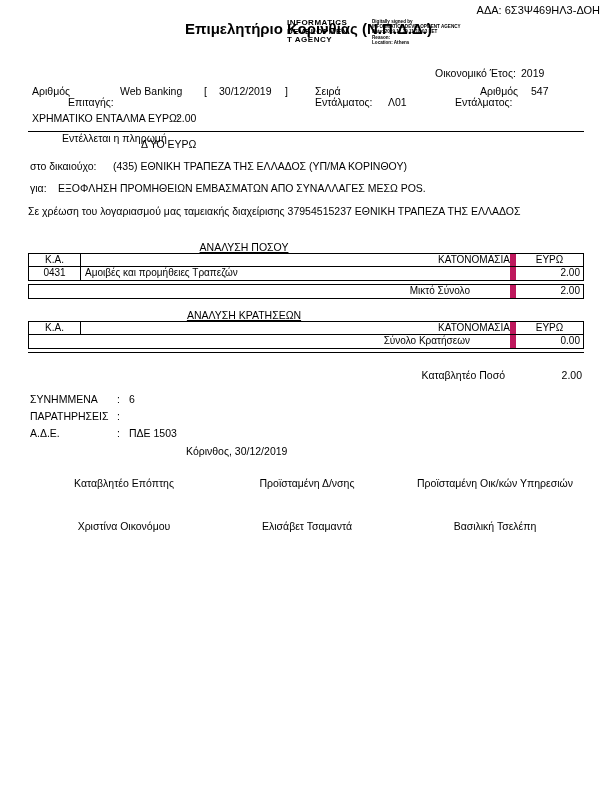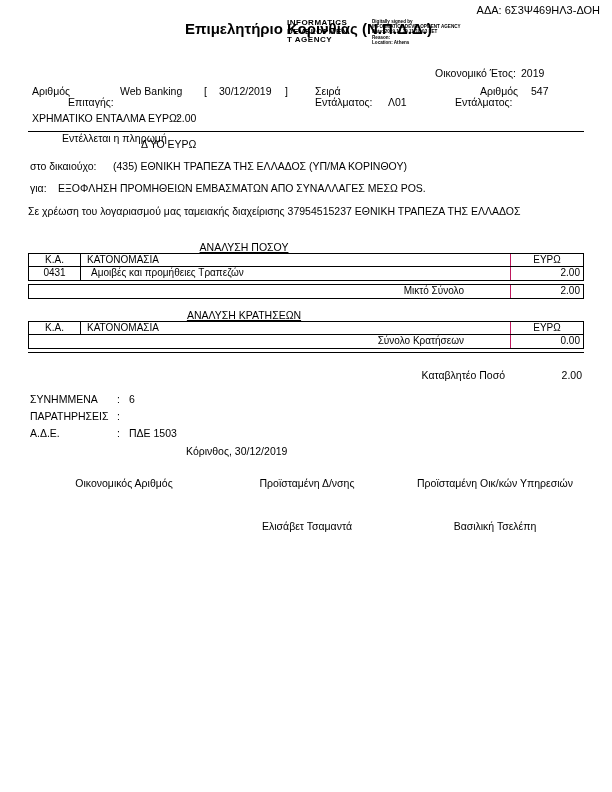--- a/index.html
+++ b/index.html
@@ -22,26 +22,26 @@
     letter-spacing: 0.5px; white-space: pre-line;
   }
   .stamp-details { font-size: 4.6px; line-height: 5.2px; font-weight: bold; }
   .stamp-details div { white-space: nowrap; }
   .rule { position: absolute; border-top: 1px solid #000; height: 0; }
   .tbl-title { position: absolute; left: 0; width: 488px; text-align: center;
                font-size: 10.5px; }
   .tbl-title span { text-decoration: underline; }
   .tbl-box { position: absolute; left: 28px; width: 556px;
              border: 1px solid #000; }
-  .trow { display: flex; height: 13px; line-height: 12px; font-size: 10px; gap: 6px; }
+  .trow { display: flex; height: 13px; line-height: 12px; font-size: 10px; }
   .trow.hdr { border-bottom: 1px solid #000; }
   .c-code { width: 52px; border-right: 1px solid #000; text-align: center; }
-  .c-name { flex: 1; text-align: left; }
+  .c-name { flex: 1; text-align: right; }
   .c-name.left { text-align: left; padding-left: 4px; }
-  .c-euro { width: 73px; border-left: 1px solid #be185d; text-align: right; padding-right: 3px; }
+  .c-euro { width: 73px; border-left: 6px solid #be185d; text-align: right; padding-right: 3px; }
   .c-span { flex: 1; text-align: right; padding-right: 40px; }
   .sig-col { position: absolute; width: 210px; text-align: center; }
   .right-align { text-align: right; }
 </style>
 </head>
 <body>
 
 <div class="page">
 
   <div class="abs ada" style="top:4px; right:12px;">ΑΔΑ: 6Σ3Ψ469ΗΛ3-ΔΟΗ</div>
@@ -144,20 +144,21 @@
   <div class="abs" style="left:30px; top:410px;">ΠΑΡΑΤΗΡΗΣΕΙΣ</div>
   <div class="abs" style="left:117px; top:410px;">:</div>
   <div class="abs" style="left:129px; top:410px;"></div>
 
   <div class="abs" style="left:30px; top:427px;">Α.Δ.Ε.</div>
   <div class="abs" style="left:117px; top:427px;">:</div>
   <div class="abs" style="left:129px; top:427px;">ΠΔΕ 1503</div>
 
   <div class="abs" style="left:186px; top:445px;">Κόρινθος, 30/12/2019</div>
 
-  <div class="sig-col" style="left:19px; top:477px;">Οικονομικός Αριθμός</div>
+  <div class="sig-col" style="left:19px; top:477px;">Καταβλητέο Επόπτης</div>
   <div class="sig-col" style="left:202px; top:477px;">Προϊσταμένη Δ/νσης</div>
   <div class="sig-col" style="left:390px; top:477px;">Προϊσταμένη Οικ/κών Υπηρεσιών</div>
 
+  <div class="sig-col" style="left:19px; top:520px;">Χριστίνα Οικονόμου</div>
   <div class="sig-col" style="left:202px; top:520px;">Ελισάβετ Τσαμαντά</div>
   <div class="sig-col" style="left:390px; top:520px;">Βασιλική Τσελέπη</div>
 
 </div>
 
 </body></html>

